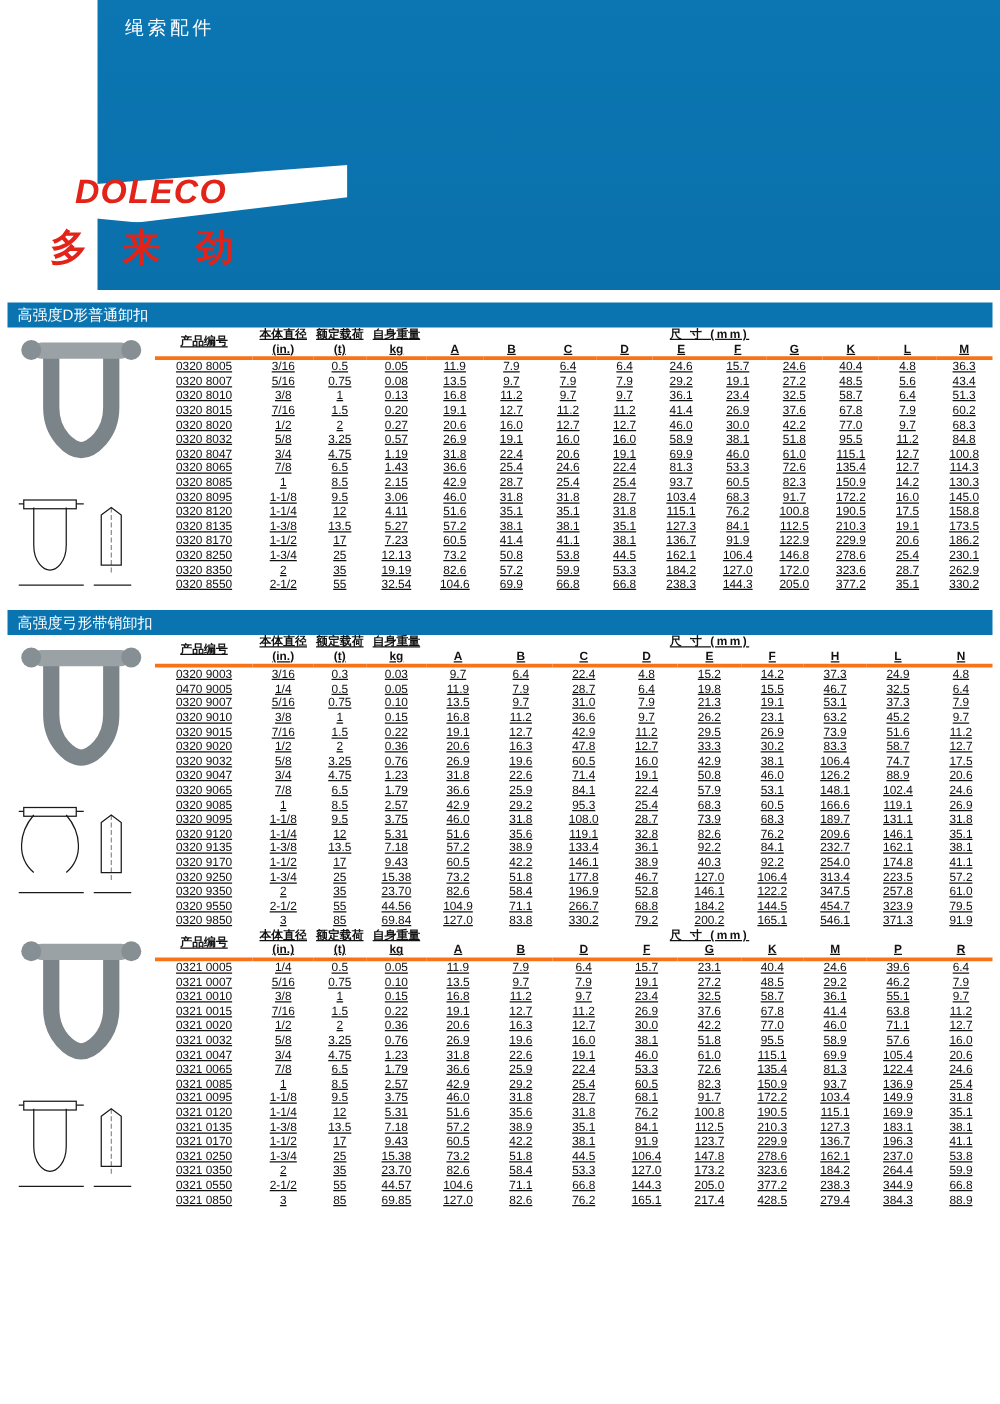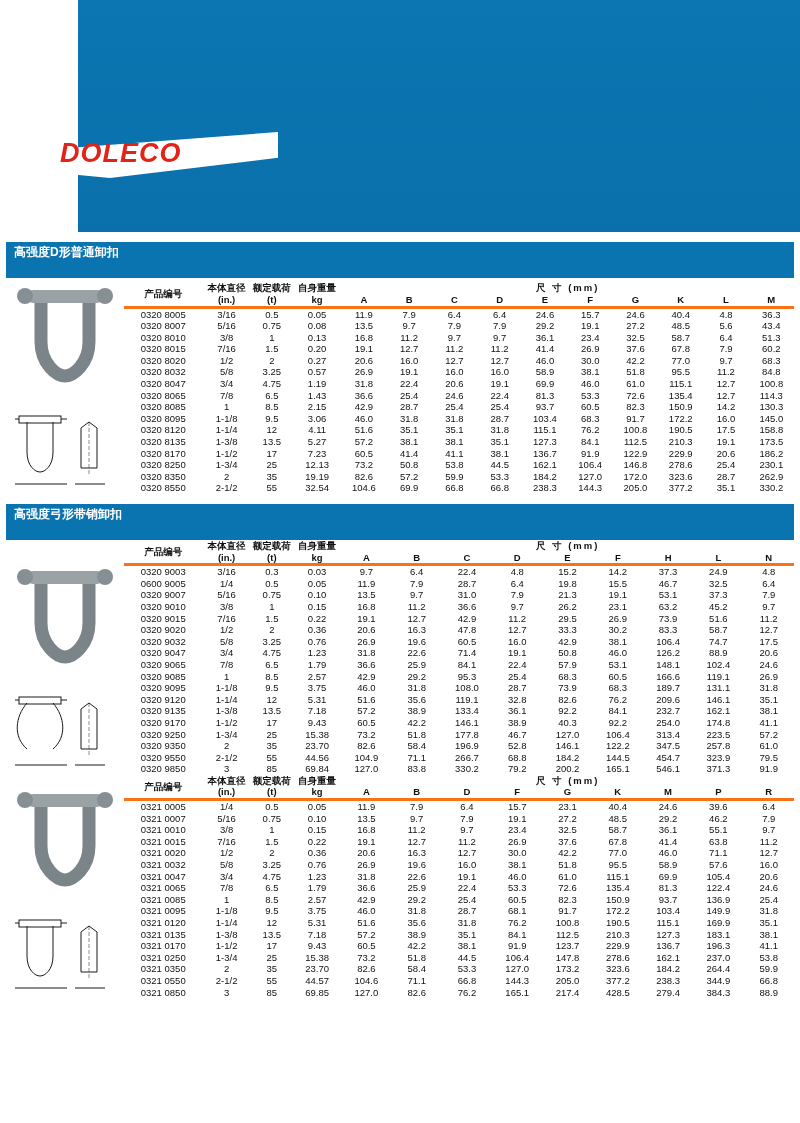--- a/index.html
+++ b/index.html
@@ -42,26 +42,26 @@
     color:#e2231a;
   }
   .logo-cn{
     position:absolute;left:40px;top:178px;
     color:#e2231a;font-weight:bold;font-size:30px;letter-spacing:10px;
   }
   
   .section{position:relative;margin:0 6px;}
   .sec-title-bar{
     background:#0a74b0;color:#fff;
-    height:36px;line-height:20px;
-    font-size:12px;font-weight:bold;
+    height:20px;line-height:20px;
+    font-size:12px;font-weight:normal;
     padding-left:8px;
     margin-top:10px;
   }
-  .sec-body{position:relative;display:flex;align-items:flex-end;}
+  .sec-body{position:relative;display:flex;align-items:flex-start;text-decoration:underline;}
   .figures{
     width:118px;flex:0 0 118px;position:relative;padding-top:4px;
   }
   .fig-photo{
     width:108px;height:120px;margin:2px auto 4px auto;
     position:relative;
   }
   .fig-line{
     width:112px;height:86px;margin:0 auto;position:relative;
   }
@@ -88,25 +88,27 @@
   .rule{
     border-top:3px solid #f97316;
   }
 </style>
 </head>
 <body>
 
 <div class="header">
   <div class="header-left"></div>
   <div class="header-cn-top">
+    <div>绳索配件</div>
   </div>
   <div class="logo-wrap">
     <div class="logo-swoosh"></div>
     <div class="logo-text">DOLECO</div>
   </div>
+  <div class="logo-cn">多 来 劲</div>
 </div>
 
 <div id="sections-root">
     <div class="section">
       <div class="sec-title-bar">高强度D形普通卸扣</div>
       <div class="sec-body">
         <div class="figures">
           <div class="fig-photo"><svg viewBox="0 0 108 120" width="108" height="120">
               <defs>
                 <linearGradient id="gd0" x1="0" y1="0" x2="1" y2="0">
@@ -514,21 +516,21 @@
               <td>6.4</td>
               <td>22.4</td>
               <td>4.8</td>
               <td>15.2</td>
               <td>14.2</td>
               <td>37.3</td>
               <td>24.9</td>
               <td>4.8</td>
             </tr>
             <tr>
-              <td class="col-code">0600 9005</td>
+              <td class="col-code">0470 9005</td>
               <td>1/4</td>
               <td>0.5</td>
               <td>0.05</td>
               <td>11.9</td>
               <td>7.9</td>
               <td>28.7</td>
               <td>6.4</td>
               <td>19.8</td>
               <td>15.5</td>
               <td>46.7</td>

